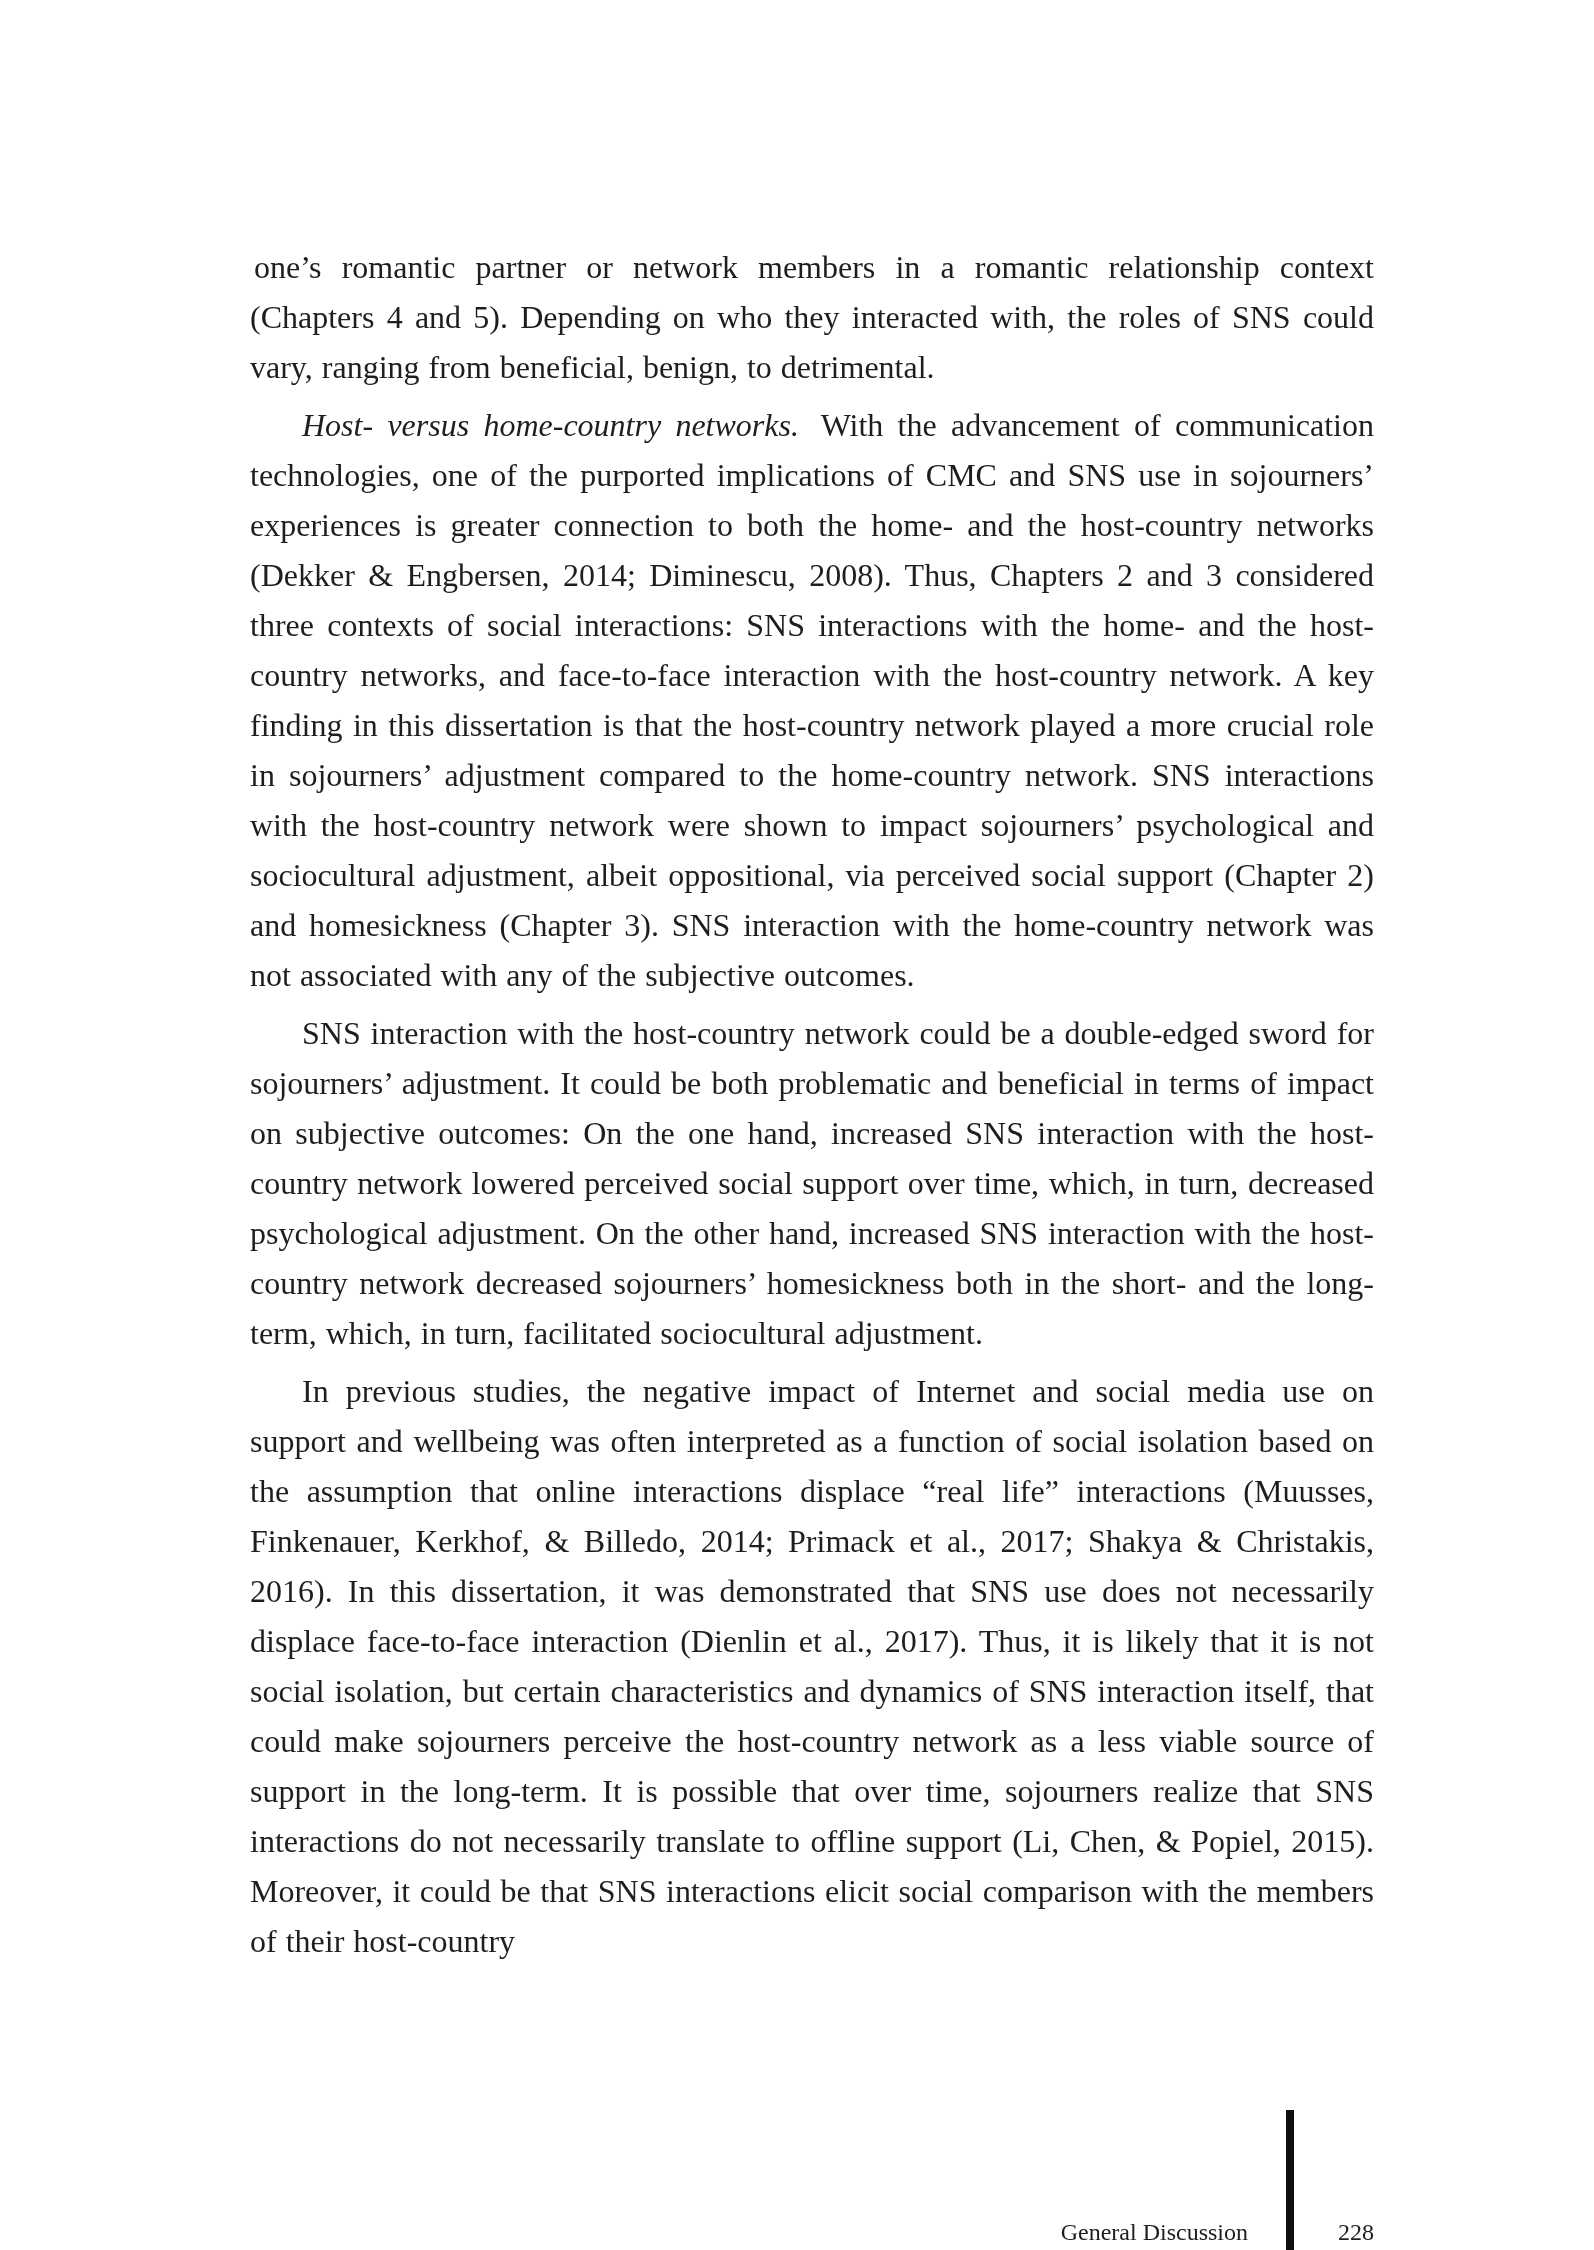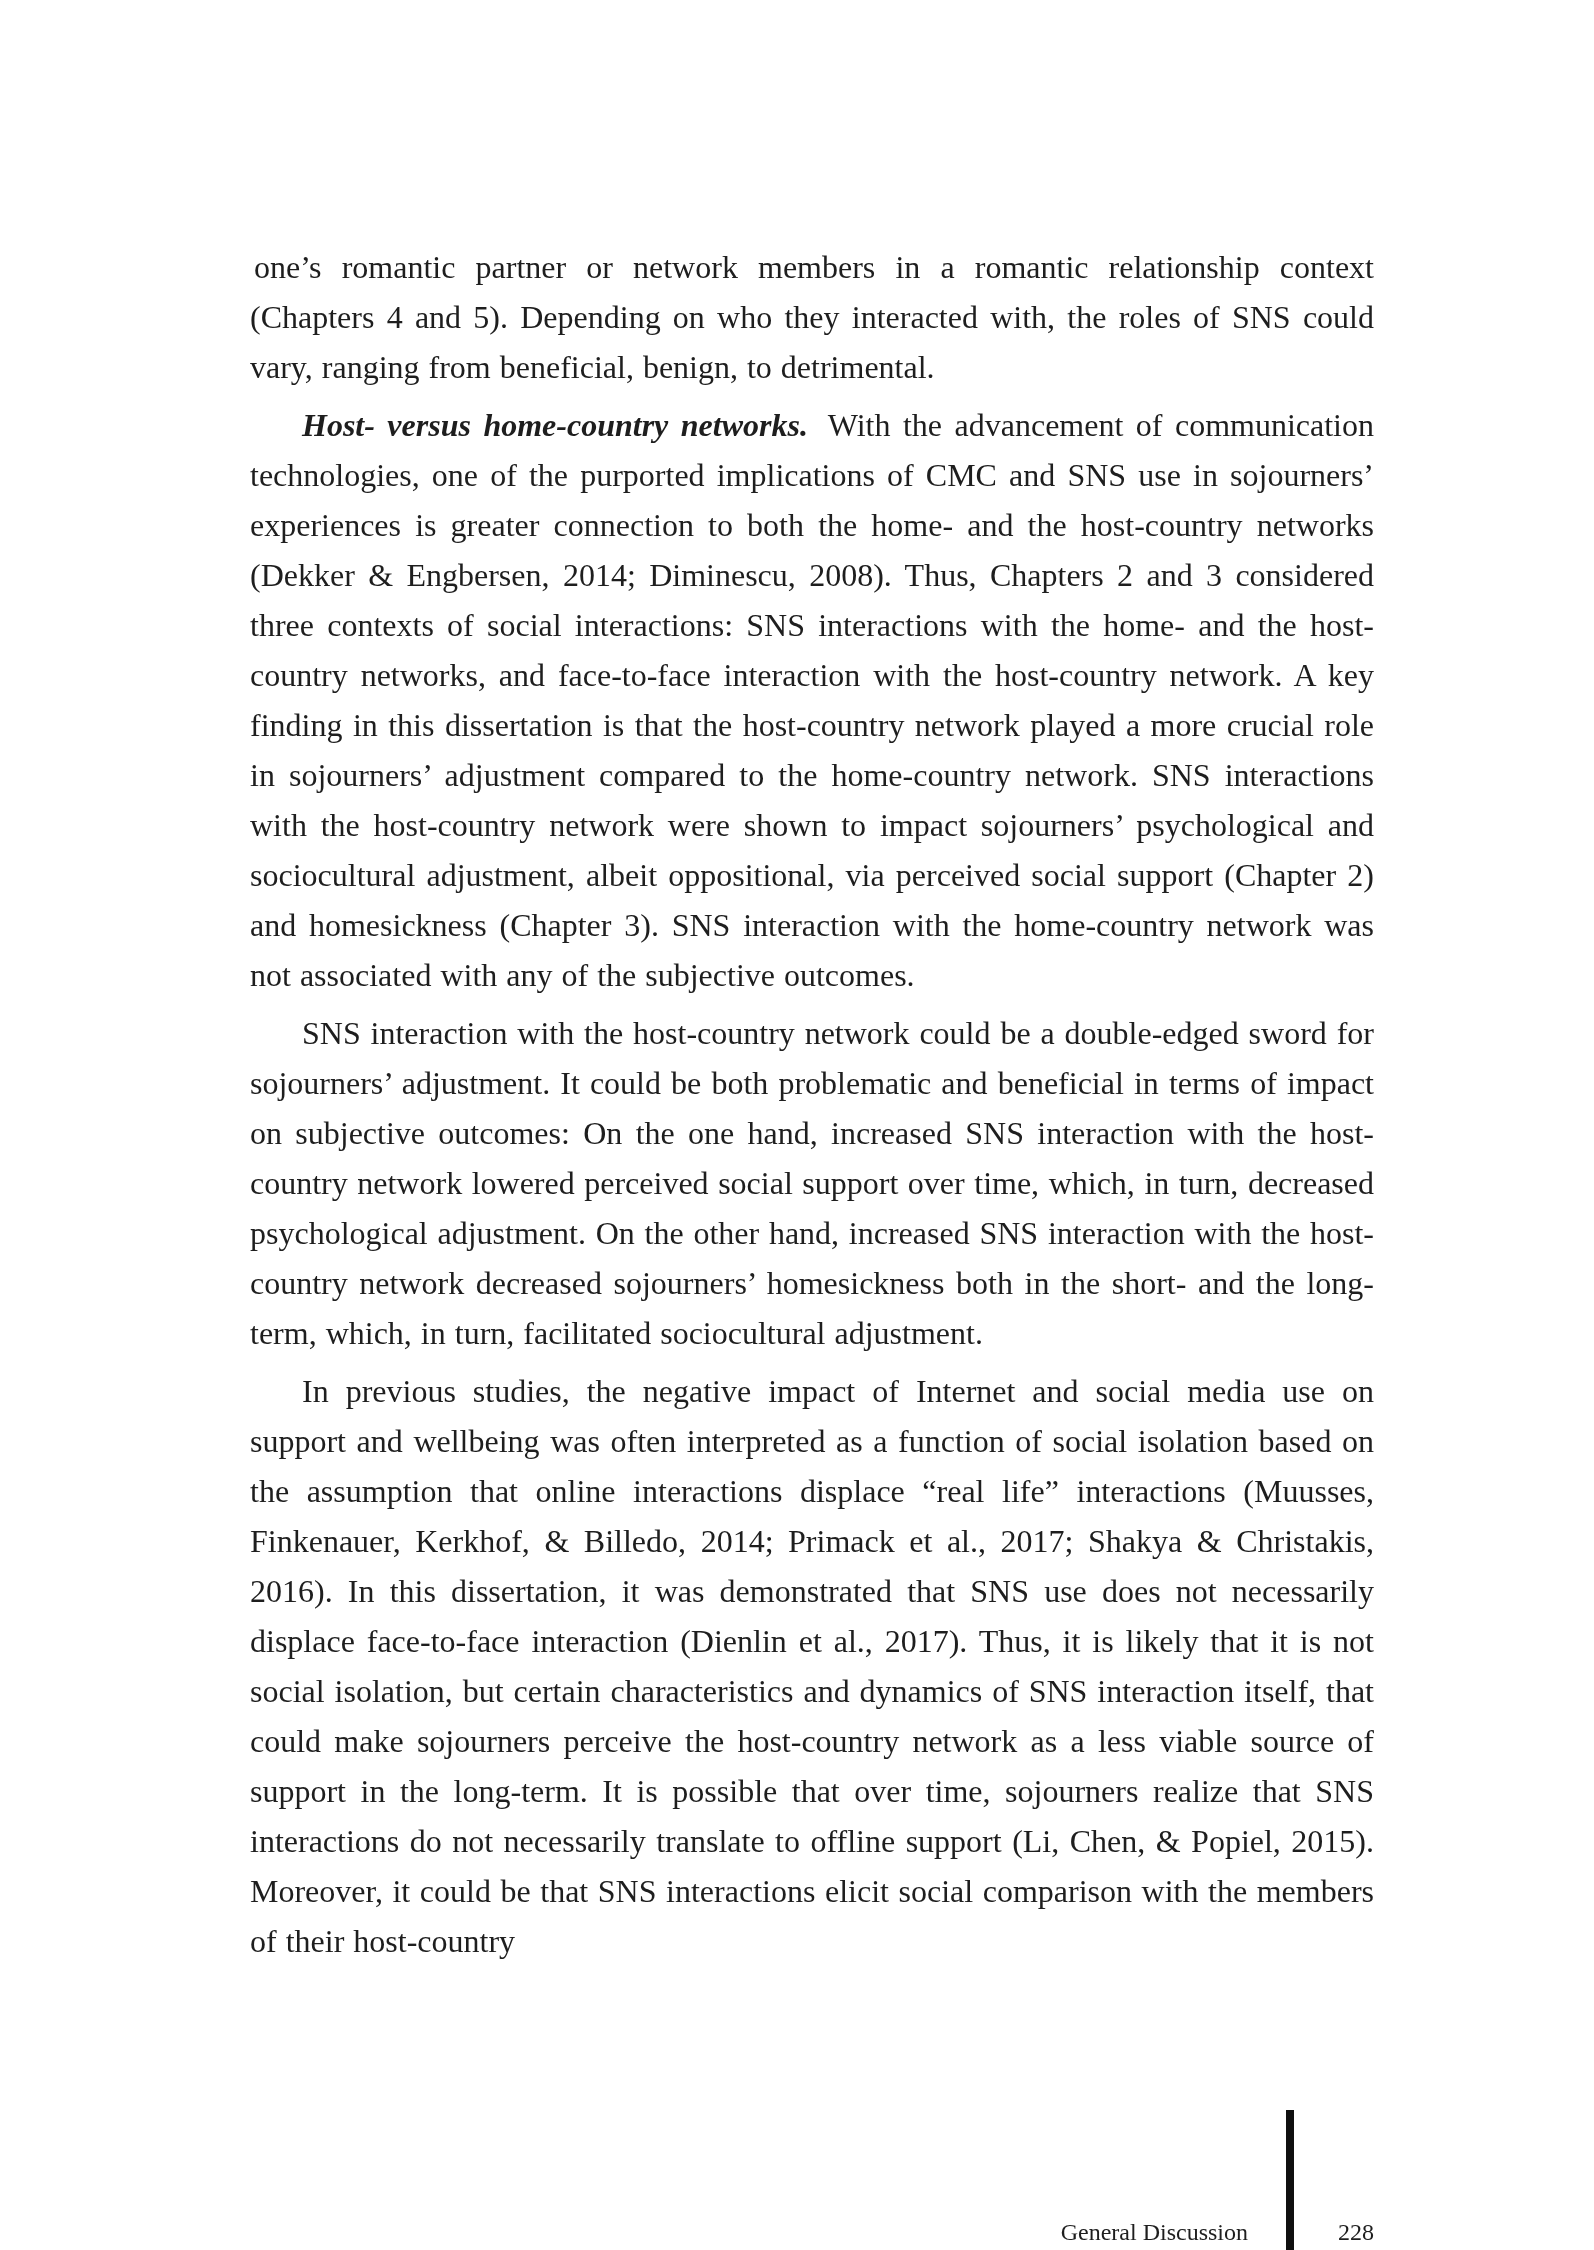--- a/index.html
+++ b/index.html
@@ -26,21 +26,21 @@
   .para {
     font-size: 32px;
     line-height: 50px;
     text-align: justify;
     text-indent: 48px;
     color: #1e1e1e;
     word-spacing: 1px;
   }
   .para.no-indent { text-indent: 0; }
   .lead {
-    font-weight: bold;
+    font-weight: normal;
     font-style: italic;
   }
   .page-footer {
     position: absolute;
     left: 238px;
     top: 2108px;
     width: 1140px;
     display: flex;
     justify-content: flex-end;
     align-items: flex-end;

